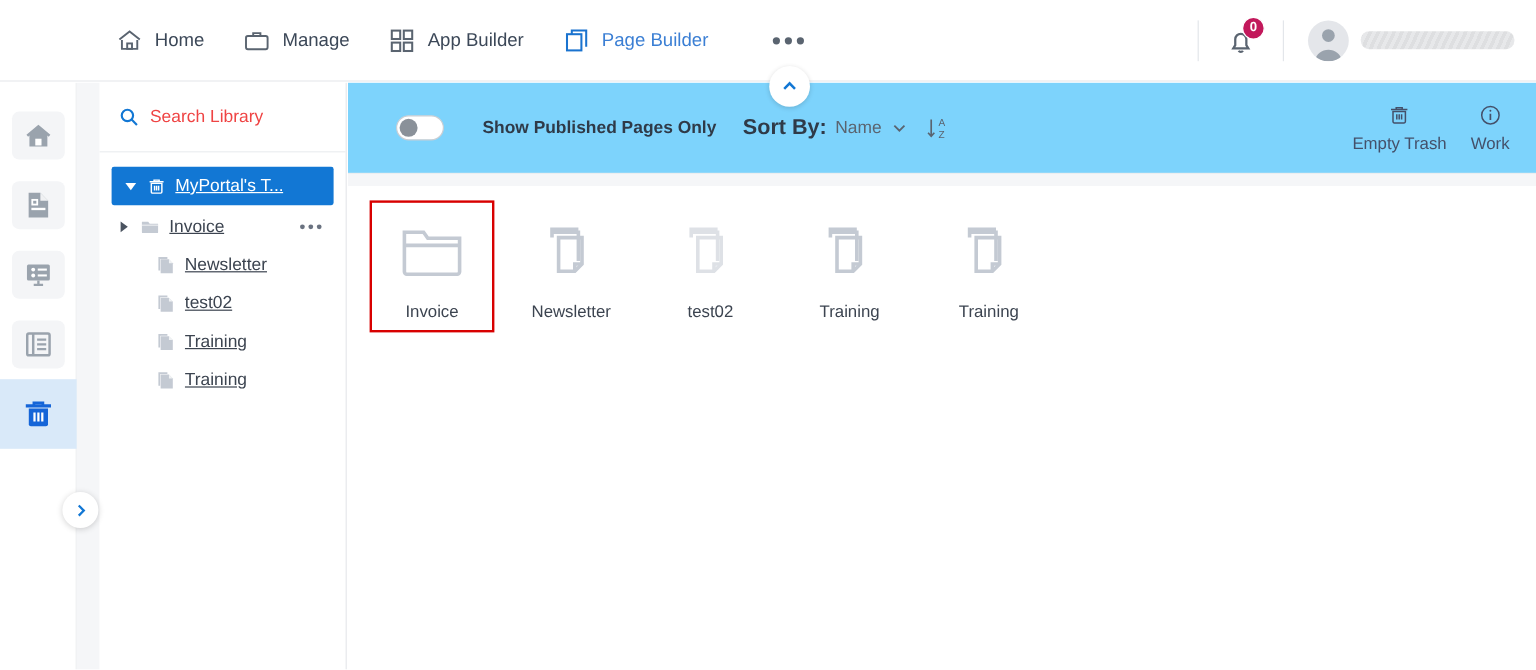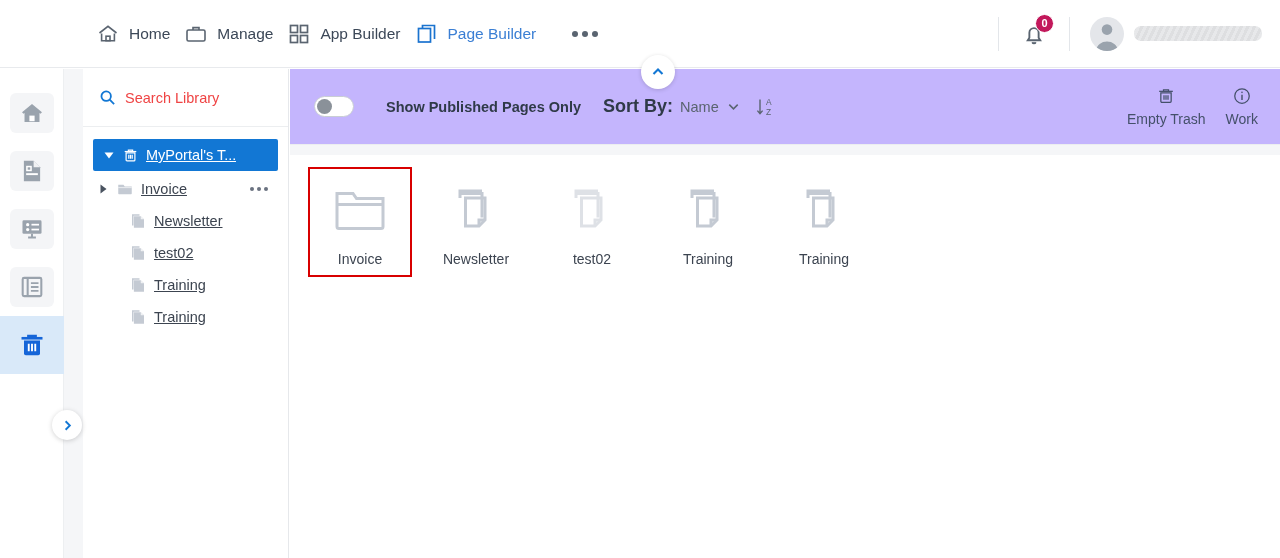--- a/index.html
+++ b/index.html
@@ -19,21 +19,21 @@
     position:absolute; left:0; top:0; width:1280px; height:68px;
     background:#ffffff; border-bottom:1px solid #e8eaed;
     display:flex; align-items:center;
   }
   .logo { margin-left:26px; display:flex; align-items:center; width:180px; }
   .logo-text {
     font-family:"DejaVu Sans", sans-serif;
     font-size:34px; letter-spacing:-0.5px; color:#1a1a1a; font-weight:400;
     position:relative; white-space:nowrap;
   }
-  .nav { display:flex; align-items:center; margin-left:96px; gap:14px; }
+  .nav { display:flex; align-items:center; margin-left:96px; gap:32px; }
   .nav-item { display:flex; align-items:center; gap:9px; cursor:pointer; }
   .nav-label { font-size:15.5px; color:#3c4858; white-space:nowrap; }
   .nav-item.active .nav-label { color:#3b7fd4; }
   .nav-icon { width:24px; height:24px; display:block; flex:none; }
   .dots { display:flex; gap:4px; align-items:center; margin-left:22px; cursor:pointer;}
   .dots span { width:6px; height:6px; border-radius:50%; background:#5a6470; display:block;}
   .divider-v { width:1px; height:34px; background:#e3e6ea; margin:0 20px; }
   .bell-wrap { position:relative; width:30px; height:30px; cursor:pointer; }
   .badge {
     position:absolute; right:-5px; top:-5px; min-width:19px; height:19px;
@@ -106,22 +106,22 @@
   .tree-row.child { padding-left:32px; }
   .tree-row.leaf { padding-left:46px; }
   .caret { width:12px; height:12px; flex:none; display:block;}
   .tree-label { white-space:nowrap; overflow:hidden; text-overflow:ellipsis; }
   .row-dots { position:absolute; right:20px; display:flex; gap:3px; }
   .row-dots span { width:4px; height:4px; border-radius:50%; background:#6a7280; }
 
   
   .content { position:absolute; left:290px; top:69px; width:990px; height:489px; background:#fff; }
   .ctoolbar {
-    height:76px; display:flex; align-items:center; padding:0 22px 0 24px;
-    border-bottom:1px solid #eceef0; background:#c4b5fd;
+    height:76px; display:flex; align-items:center; padding:0 22px 0 40px;
+    border-bottom:1px solid #eceef0; background:#7dd3fc;
   }
   .toggle {
     width:40px; height:21px; border-radius:11px; background:#fff;
     border:1.5px solid #c9ced4; position:relative; cursor:pointer; flex:none;
   }
   .toggle .knob {
     position:absolute; left:2px; top:2px; width:15px; height:15px; border-radius:50%;
     background:#8a9199;
   }
   .tb-strong { font-weight:700; font-size:14.5px; color:#2f3a48; margin-left:32px; white-space:nowrap;}

